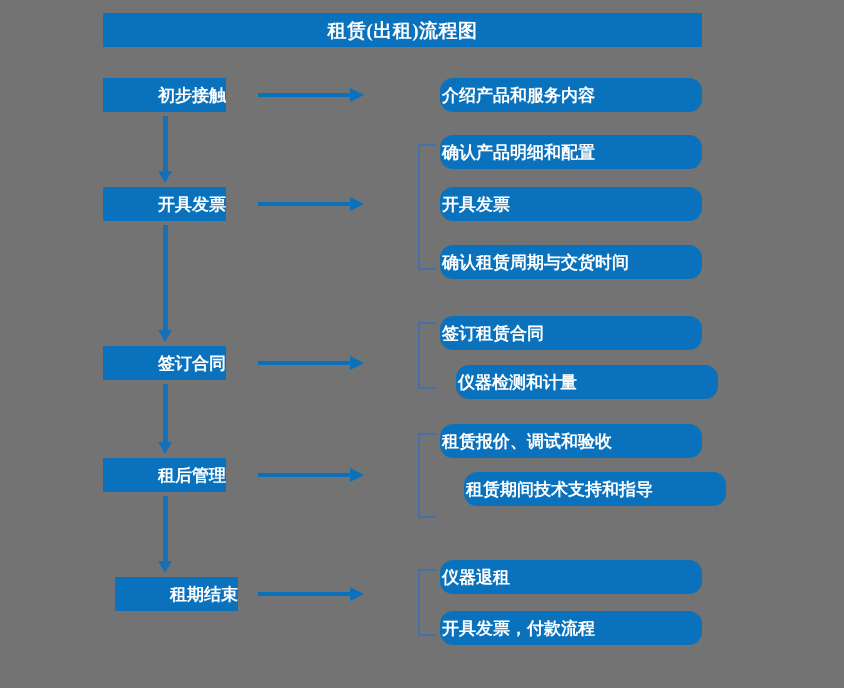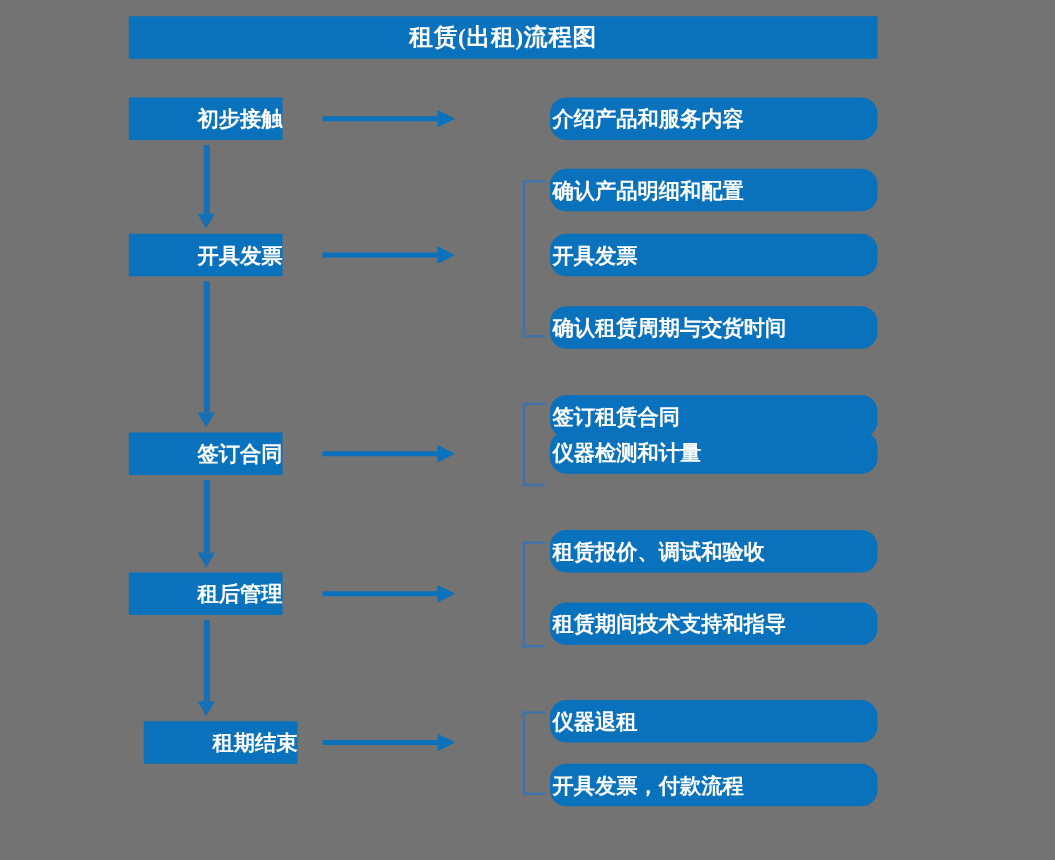--- a/index.html
+++ b/index.html
@@ -210,28 +210,28 @@
   <div class="box detail-box" style="top:187px;">
     <span class="box-label">开具发票</span>
   </div>
   <div class="box detail-box" style="top:245px;">
     <span class="box-label">确认租赁周期与交货时间</span>
   </div>
 
   <div class="box detail-box" style="top:316px;">
     <span class="box-label">签订租赁合同</span>
   </div>
-  <div class="box detail-box" style="top:345px;">
+  <div class="box detail-box" style="top:365px;margin-left:16px;">
     <span class="box-label">仪器检测和计量</span>
   </div>
 
   <div class="box detail-box" style="top:424px;">
     <span class="box-label">租赁报价、调试和验收</span>
   </div>
-  <div class="box detail-box" style="top:482px;">
+  <div class="box detail-box" style="top:472px;margin-left:24px;">
     <span class="box-label">租赁期间技术支持和指导</span>
   </div>
 
   <div class="box detail-box" style="top:560px;align-items:center;">
     <span class="box-label">仪器退租</span>
   </div>
   <div class="box detail-box" style="top:611px;">
     <span class="box-label">开具发票，付款流程</span>
   </div>
 

